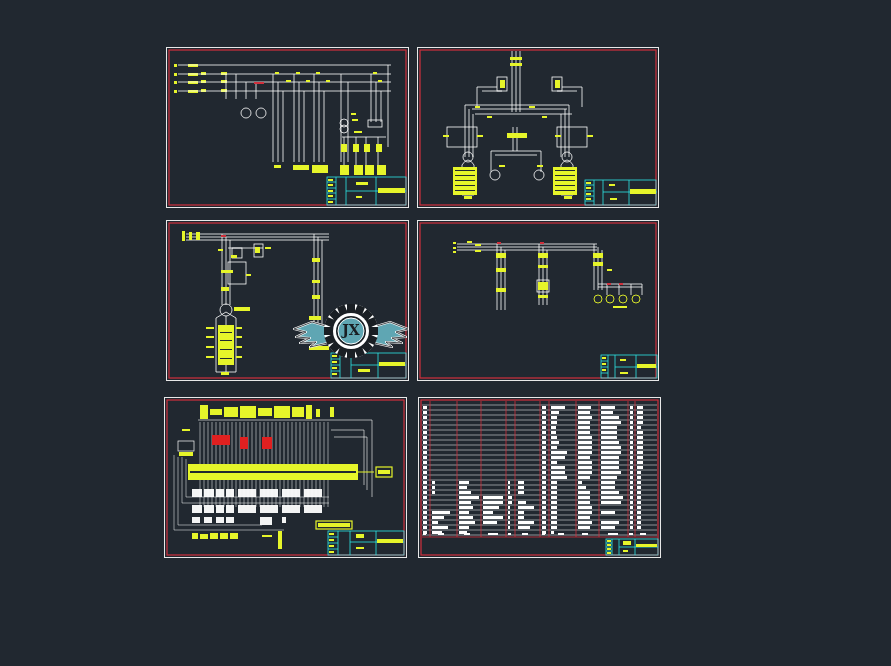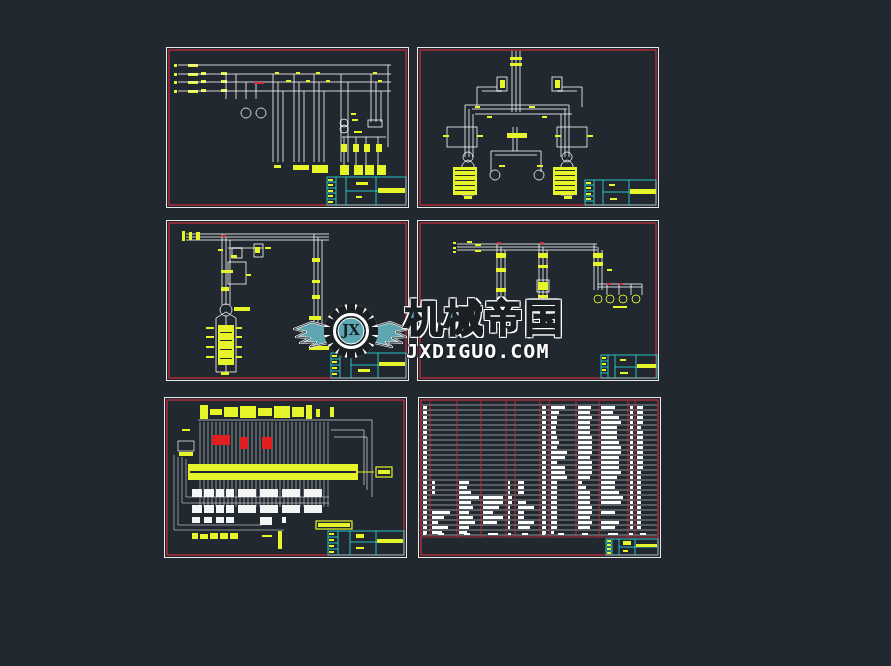--- a/index.html
+++ b/index.html
@@ -870,15 +870,13 @@
         <rect x="-4" y="20" width="8" height="7" transform="rotate(67.5)"></rect>
         <rect x="-4" y="20" width="8" height="7" transform="rotate(-67.5)"></rect>
       </g>
       <circle r="21" fill="#1a1f24"></circle>
       <circle r="18" fill="#ffffff"></circle>
       <circle r="15" fill="#1a1f24"></circle>
       <circle r="13" fill="#5fa6b3" stroke="#ffffff" stroke-width="1"></circle>
     </g>
   </svg>
   <div style="position:absolute;left:47px;top:25px;width:24px;text-align:center;font-family:'DejaVu Serif',serif;font-weight:bold;font-size:14px;color:#1a1f24;line-height:18px;">JX</div>
-  <div class="logo-text-cn">机械帝国</div>
-  <div class="logo-text-en">JXDIGUO.COM</div>
 </div>
 
 </body></html>

